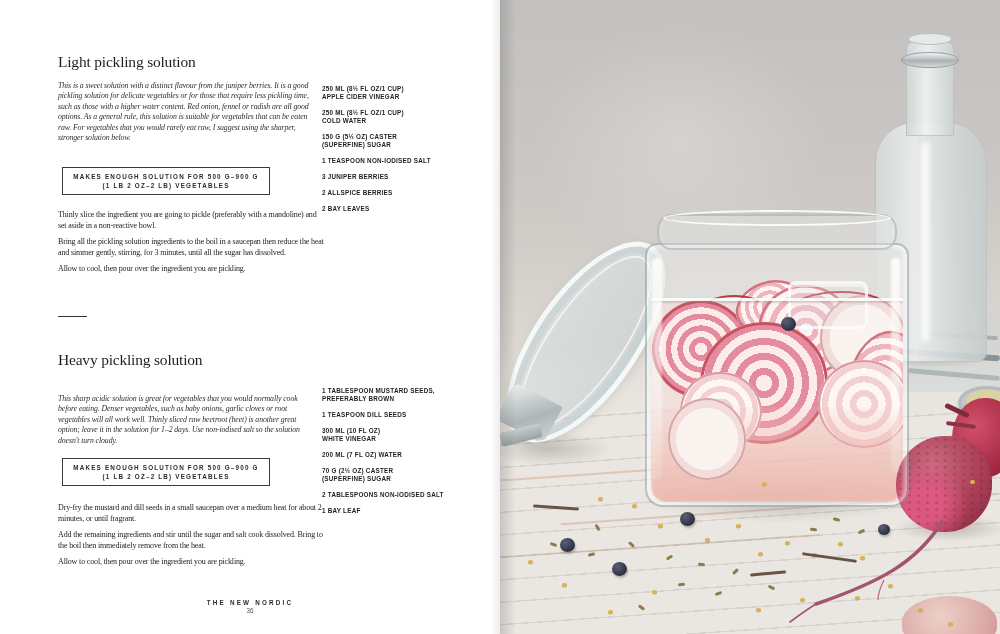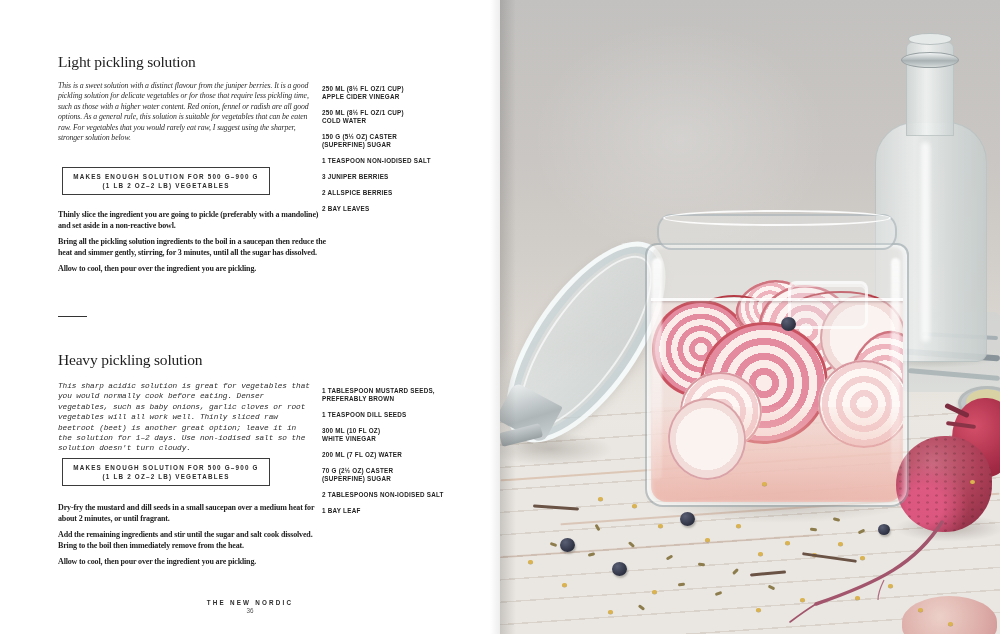--- a/index.html
+++ b/index.html
@@ -11,31 +11,31 @@
   #page-left { position:absolute; left:0; top:0; width:500px; height:634px; background:#fff; }
   .gutter-r { position:absolute; right:0; top:0; width:10px; height:100%;
               background:linear-gradient(90deg, rgba(0,0,0,0), rgba(0,0,0,0.07)); }
 
   .title { position:absolute; left:58px; font-size:15.5px; letter-spacing:-0.2px;
            font-weight:400; color:#1f1f1f; }
   #title-1 { top:53px; } #title-2 { top:351px; }
 
   .intro { position:absolute; left:58px; width:256px; font-style:italic;
            font-size:7.8px; line-height:10.4px; letter-spacing:-0.1px; color:#2d2d2d; }
-  #intro-1 { top:81px; } #intro-2 { top:381px;font-family:Liberation Mono, monospace; }
+  #intro-1 { top:81px; } #intro-2 { top:394px; }
 
   .ybox { position:absolute; left:62px; width:208px; border:1px solid #3b3b3b;
           padding:5px 2px 4px; text-align:center;
           font-family:"Liberation Sans","DejaVu Sans",sans-serif;
           font-size:6.3px; font-weight:bold; letter-spacing:1.2px; line-height:8.6px; color:#2b2b2b; }
   #ybox-1 { top:167px; } #ybox-2 { top:458px; }
 
   .steps { position:absolute; left:58px; width:268px; font-size:8px; letter-spacing:-0.15px;
            line-height:11.4px; color:#232323; }
-  .steps p { margin:0 0 4px 0;font-weight:bold; }
+  .steps p { margin:0 0 4px 0; }
   #steps-1 { top:209px; } #steps-2 { top:502px; }
 
   .ings { position:absolute; left:322px; width:156px;
           font-family:"Liberation Sans","DejaVu Sans",sans-serif;
           font-size:6.3px; font-weight:bold; letter-spacing:0.25px; line-height:8.3px; color:#1d1d1d; }
   .ing { white-space:pre-line; margin-bottom:7.5px; }
   #ings-1 { top:85px; } #ings-2 { top:387px; }
 
   .divider { position:absolute; left:58px; top:316px; width:29px; border-top:1px solid #333; }
 

